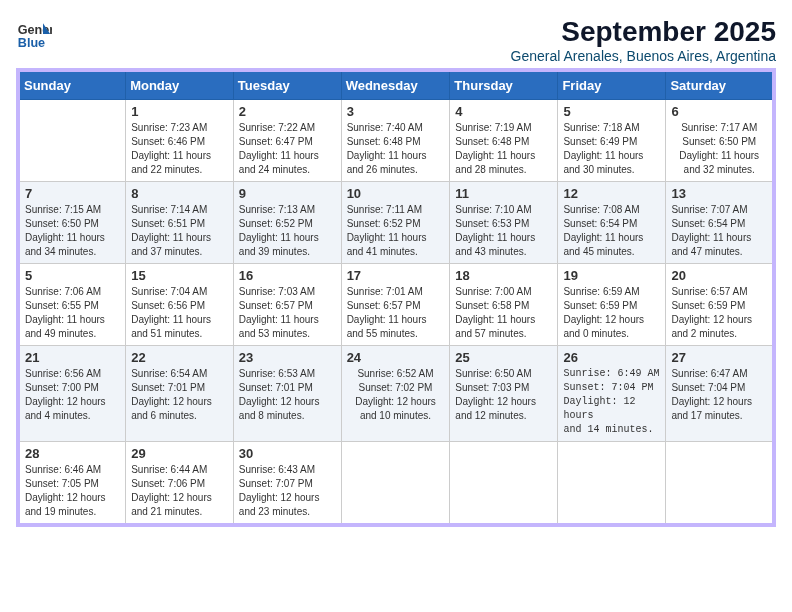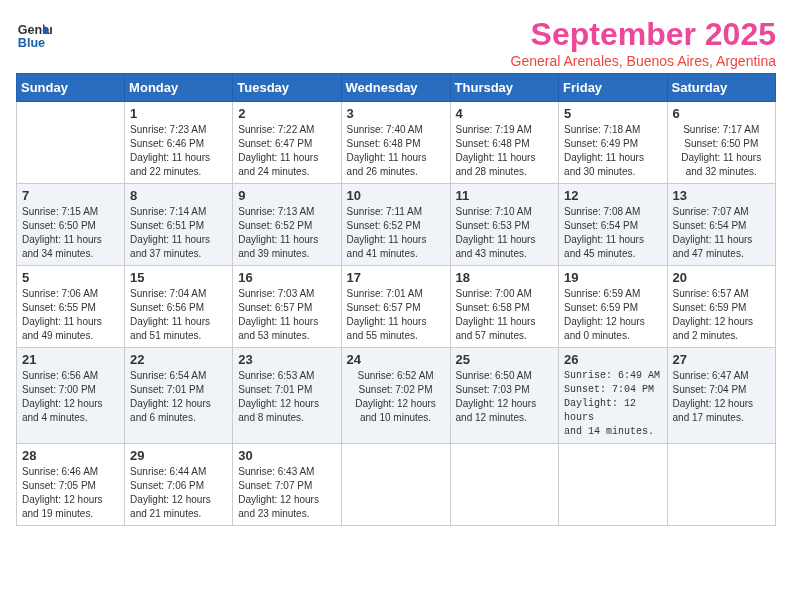--- a/index.html
+++ b/index.html
@@ -22,32 +22,32 @@
       gap: 4px;
     }
     .logo-icon {
       width: 36px;
       height: 36px;
     }
     .title-block {
       text-align: right;
     }
     .month-title {
-      font-size: 32px;
+      font-size: 28px;
       font-weight: bold;
-      color: #ec4899;
+      color: #0f172a;
     }
     .subtitle {
       font-size: 14px;
-      color: #ef4444;
+      color: #0c4a6e;
     }
     .calendar {
       width: 100%;
       border-collapse: collapse;
-      border: 1px solid #c4b5fd;
+      border: 4px solid #c4b5fd;
     }
     .calendar th {
       background-color: #2a6dbf;
       color: #fff;
       font-size: 13px;
       font-weight: bold;
       padding: 6px 4px;
       text-align: left;
       border: 1px solid #2060aa;
     }

